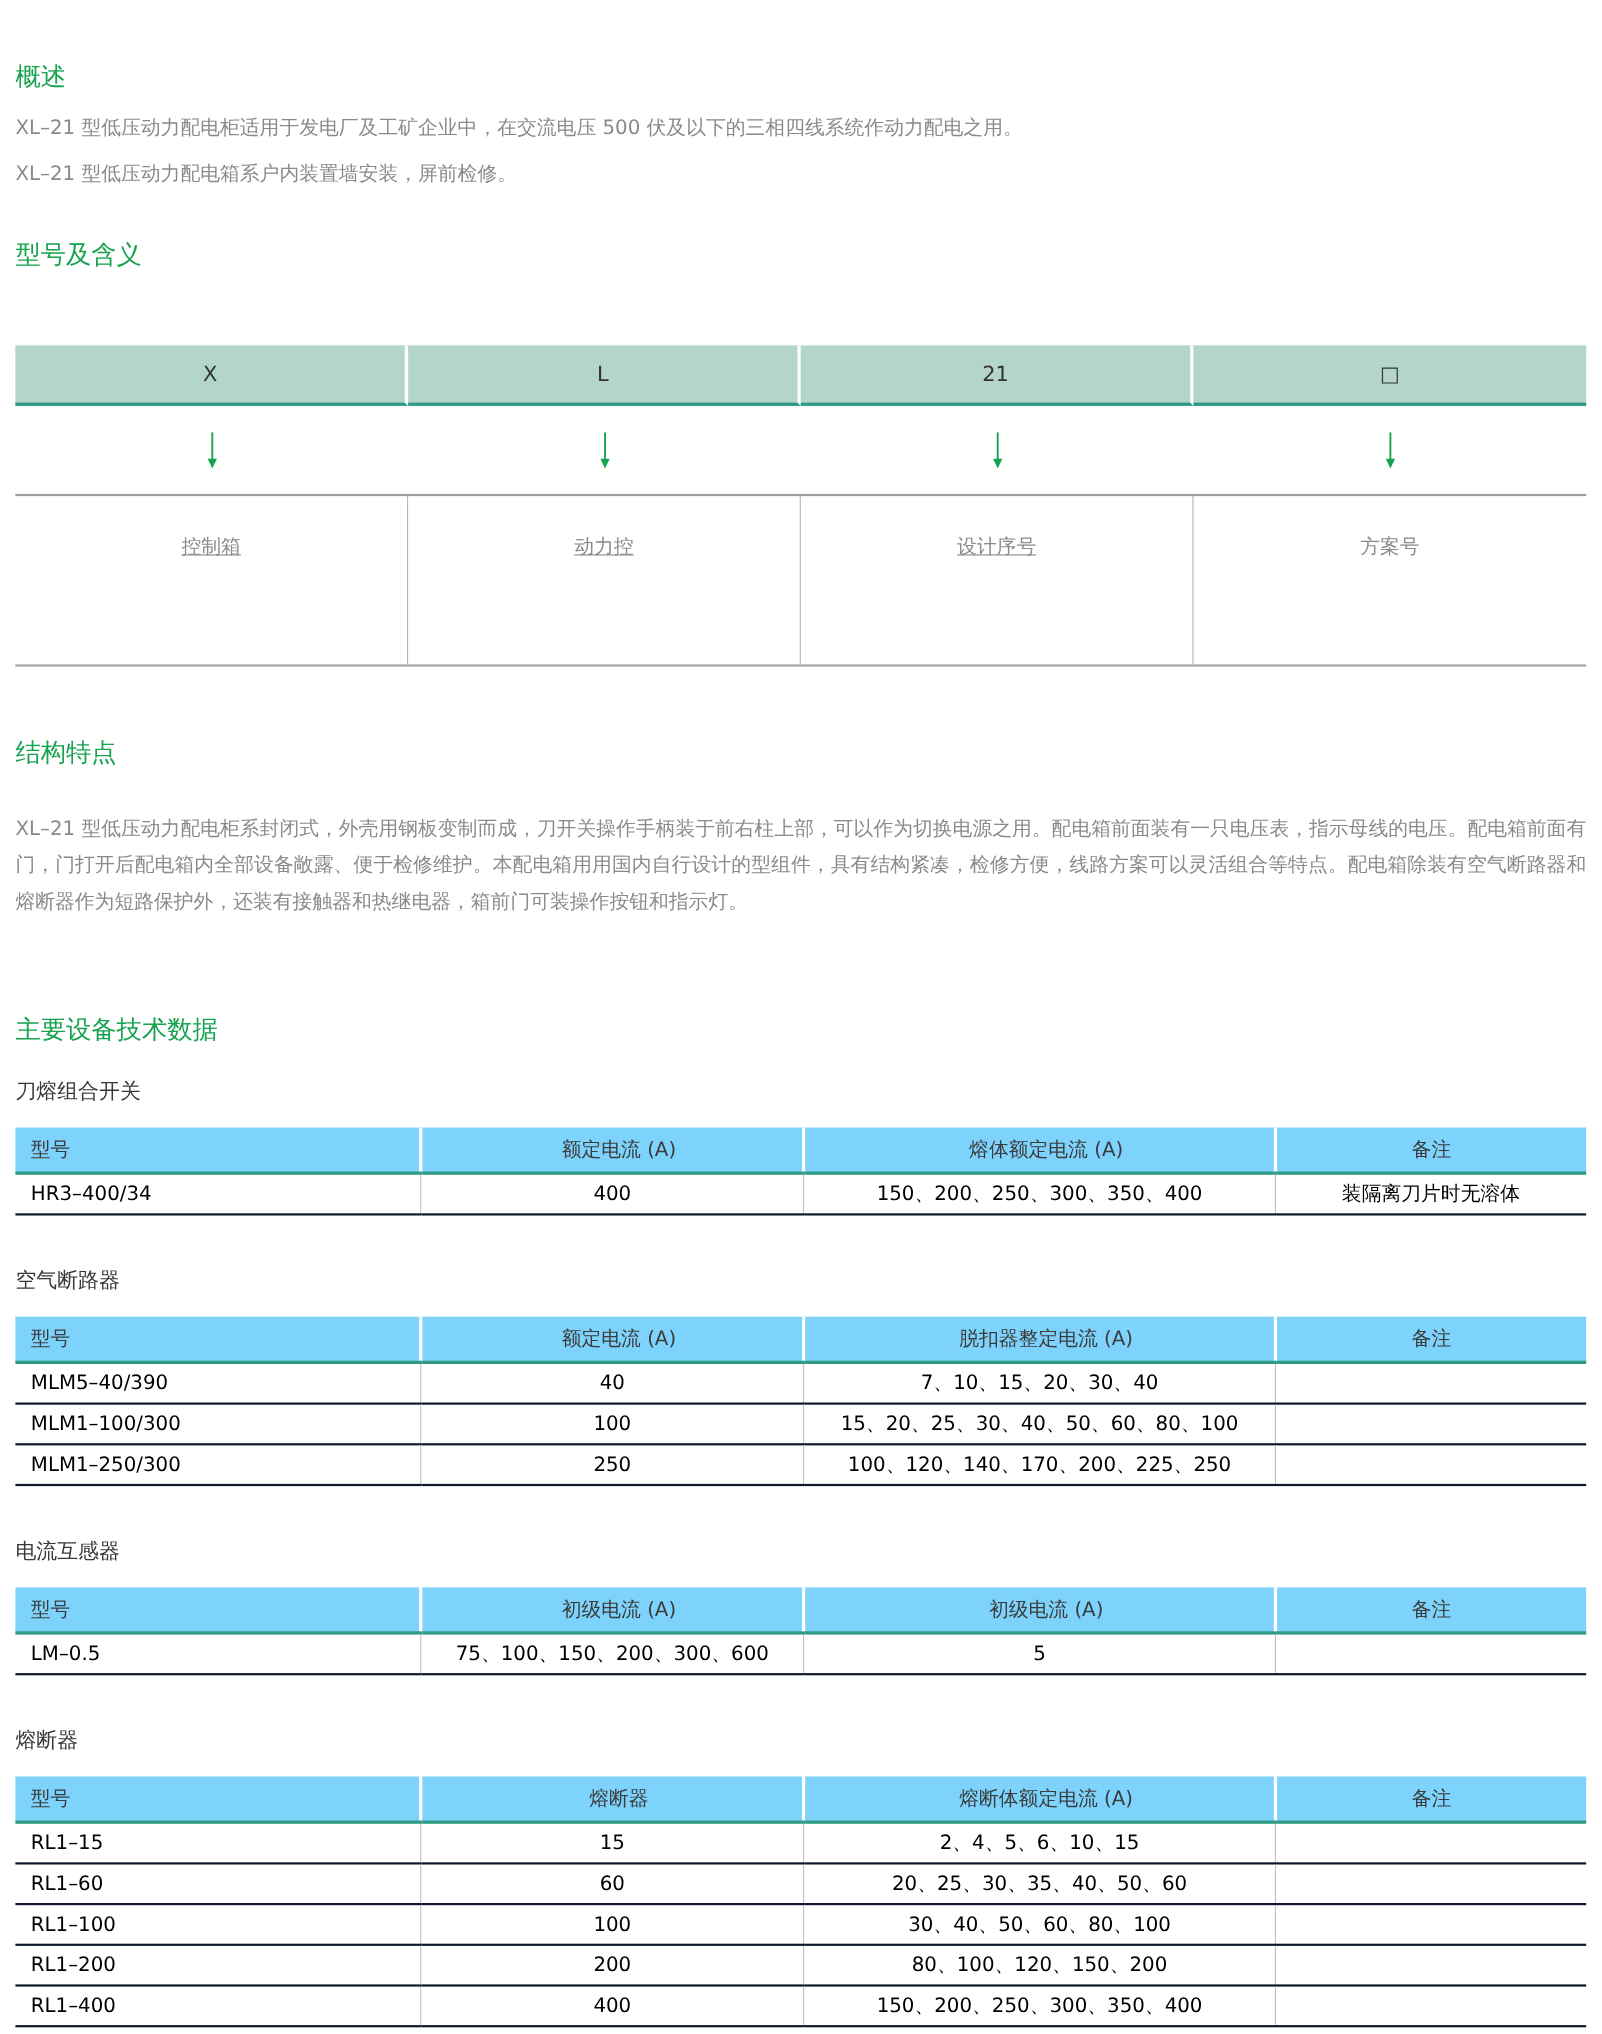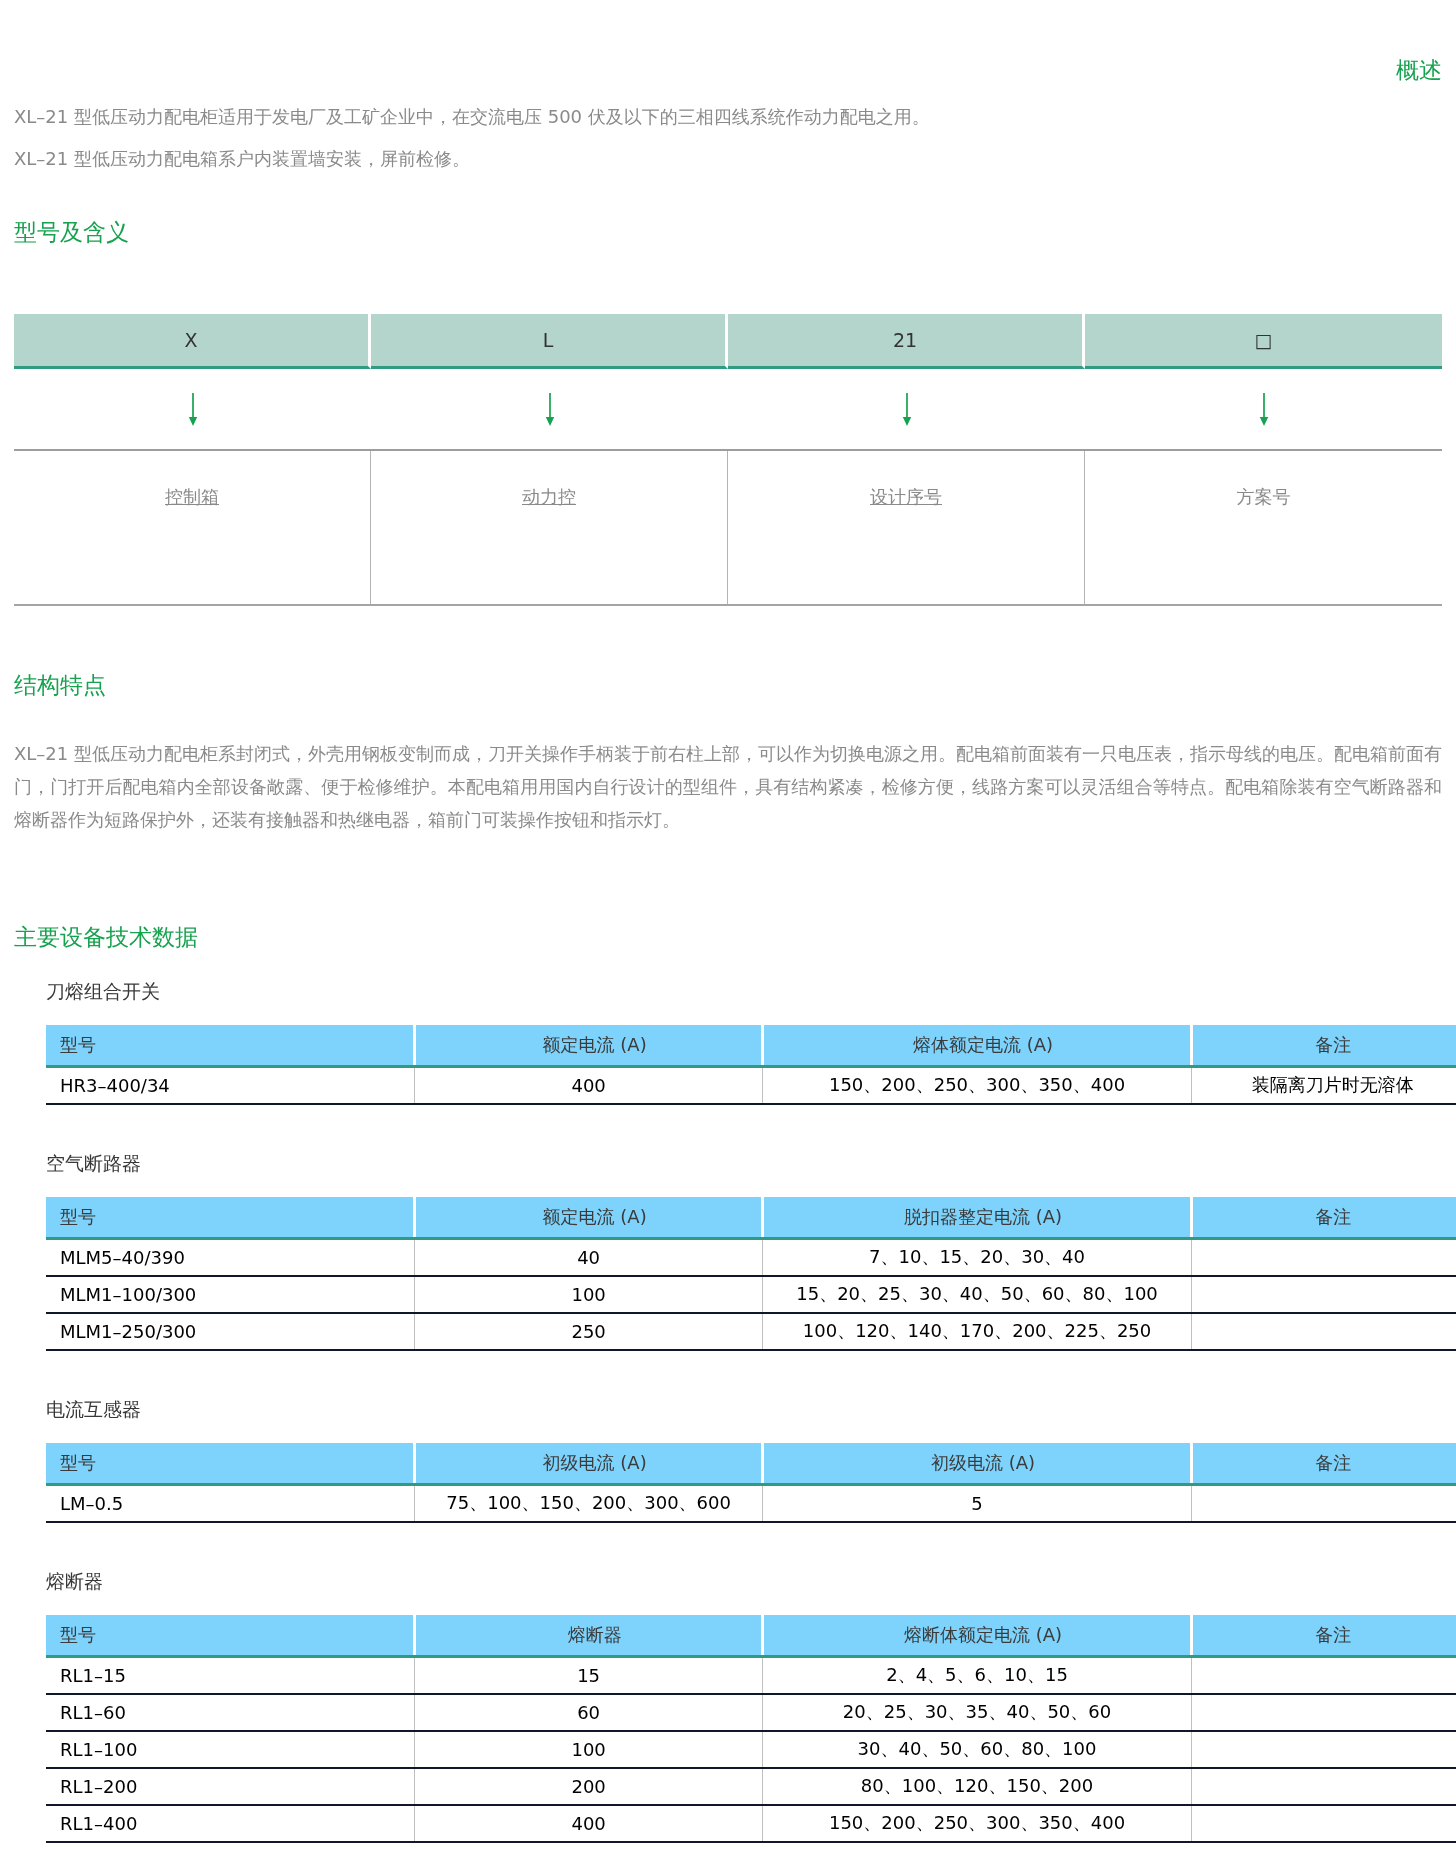--- a/index.html
+++ b/index.html
@@ -9,21 +9,21 @@
     -webkit-font-smoothing:antialiased;
   }
   .content{padding:0 14px;}
 
   h2.green-heading{
     color:#17a24f;font-size:23px;font-weight:400;margin:0;line-height:1.35;
   }
   p.body-text{
     color:#8a8a8a;font-size:18px;margin:0;line-height:1.4;
   }
-  #overview-title{padding-top:55px;text-align:right;}
+  #overview-title{padding-top:55px;}
   #overview-p1{margin-top:18px;}
   #overview-p2{margin-top:17px;}
   #model-title{margin-top:46px;}
 
   
   .model-table{margin-top:66px;width:1428px;}
   .model-row{display:flex;width:100%;}
   .model-cell{flex:0 0 25%;box-sizing:border-box;text-align:center;}
   .model-head-row .model-cell{
     background:#b3d5cb;height:55px;display:flex;align-items:center;justify-content:center;
@@ -40,21 +40,21 @@
     height:153px;padding-top:34px;color:#8a8a8a;font-size:18px;
   }
   .model-def-row .model-cell:not(:last-child){border-right:1px solid #b4b4b4;text-decoration:underline;}
 
   #structure-title{margin-top:64px;}
   #structure-p{margin-top:35px;line-height:33px;text-align:justify;}
 
   #techdata-title{margin-top:86px;}
 
   
-  .tech-block{margin-top:46px;margin-left:32px;}
+  .tech-block{margin-top:46px;}
   .tech-block.first{margin-top:26px;}
   h3.subheading{
     color:#383838;font-size:19px;font-weight:400;margin:0 0 20px 0;
   }
   table.data-table{
     width:1428px;border-collapse:collapse;table-layout:fixed;
   }
   col.c1{width:25.8%;} col.c2{width:24.4%;} col.c3{width:30%;} col.c4{width:19.8%;}
   table.data-table th{
     background:#7dd3fc;height:40px;font-weight:400;font-size:18px;color:#3b3b3b;

